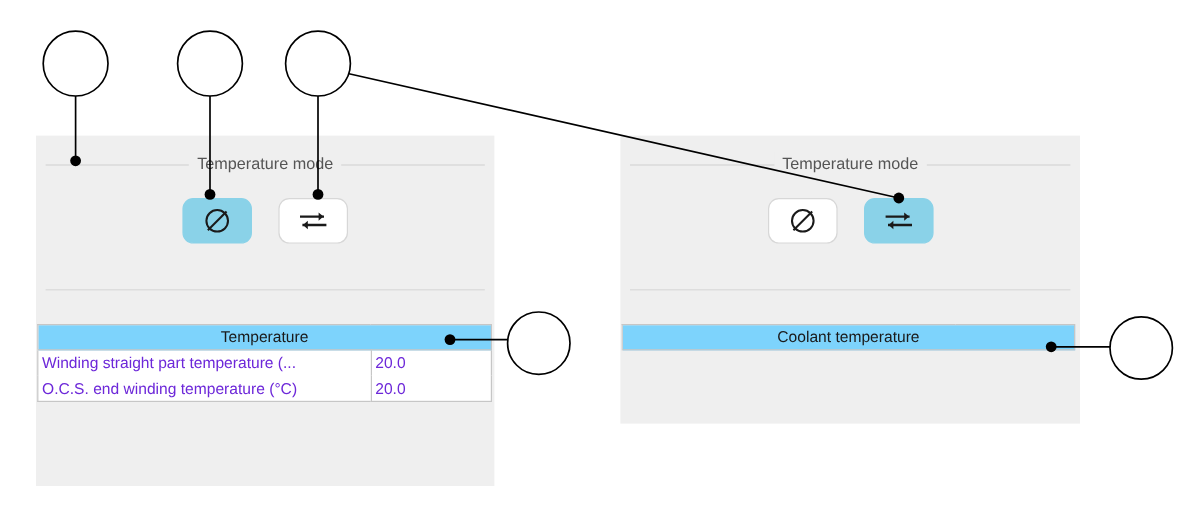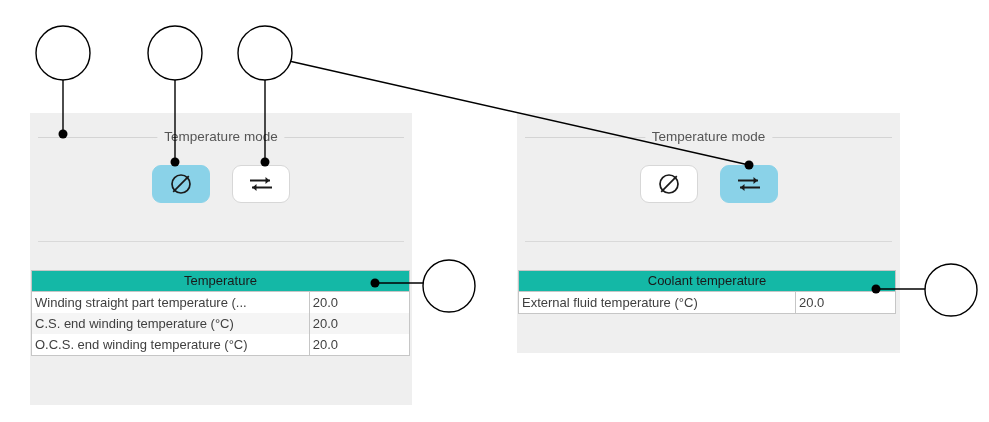--- a/index.html
+++ b/index.html
@@ -140,35 +140,35 @@
     left: 1px;
     top: 157px;
     width: 379px;
   }
   #panel-right .data-table {
     left: 1px;
     top: 157px;
     width: 304px;
   }
   .data-table th {
-    background: #14b8a6;
+    background: #7dd3fc;
     border-bottom: 1px solid #c6c6c6;
     font-weight: normal;
     font-size: 13px;
     color: #1a1a1a;
     height: 20px;
     line-height: 20px;
     padding: 0;
     text-align: center;
   }
   .data-table td {
     height: 21px;
     line-height: 21px;
     padding: 0 3px;
-    color: #404040;
+    color: #6d28d9;
     font-size: 13px;
     white-space: nowrap;
     overflow: hidden;
     text-overflow: clip;
     border: none;
   }
   .data-table tr.alt td { background: #f5f5f5; }
   .data-table td.label-cell {
     border-right: 1px solid #c6c6c6;
   }
@@ -221,24 +221,20 @@
       <thead>
         <tr>
           <th colspan="2">Temperature</th>
         </tr>
       </thead>
       <tbody>
         <tr>
           <td class="label-cell">Winding straight part temperature (...</td>
           <td class="value-cell">20.0</td>
         </tr>
-        <tr class="alt">
-          <td class="label-cell">C.S. end winding temperature (°C)</td>
-          <td class="value-cell">20.0</td>
-        </tr>
         <tr>
           <td class="label-cell">O.C.S. end winding temperature (°C)</td>
           <td class="value-cell">20.0</td>
         </tr>
       </tbody>
     </table>
   </div>
 
   <div class="panel" id="panel-right">
 
@@ -276,24 +272,20 @@
       <colgroup>
           <col class="col-label">
           <col class="col-value">
         </colgroup>
       <thead>
         <tr>
           <th colspan="2">Coolant temperature</th>
         </tr>
       </thead>
       <tbody>
-        <tr>
-          <td class="label-cell">External fluid temperature (°C)</td>
-          <td class="value-cell">20.0</td>
-        </tr>
       </tbody>
     </table>
   </div>
 
   <svg id="annotations" viewBox="0 0 989 422">
     <g stroke="#000000" stroke-width="1.4" fill="none">
 
       <line x1="63" y1="80" x2="63" y2="134"></line>
 
       <line x1="175" y1="80" x2="175" y2="162"></line>

